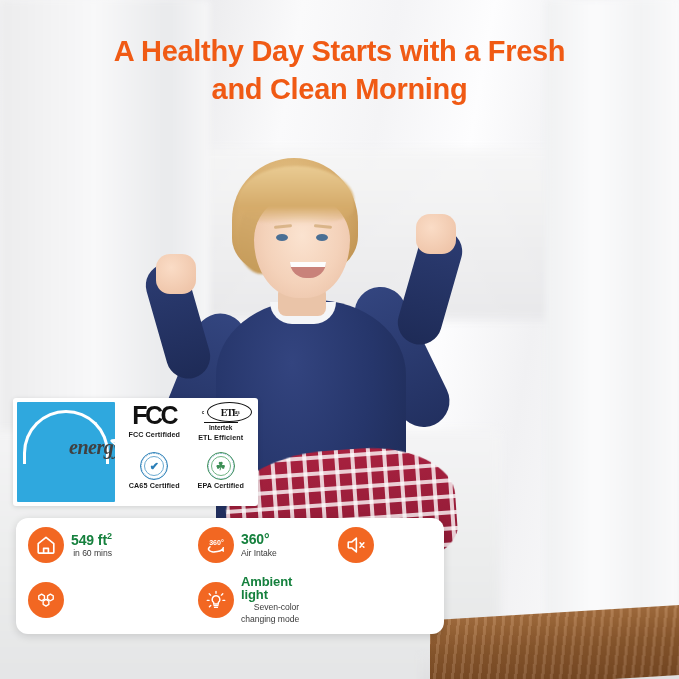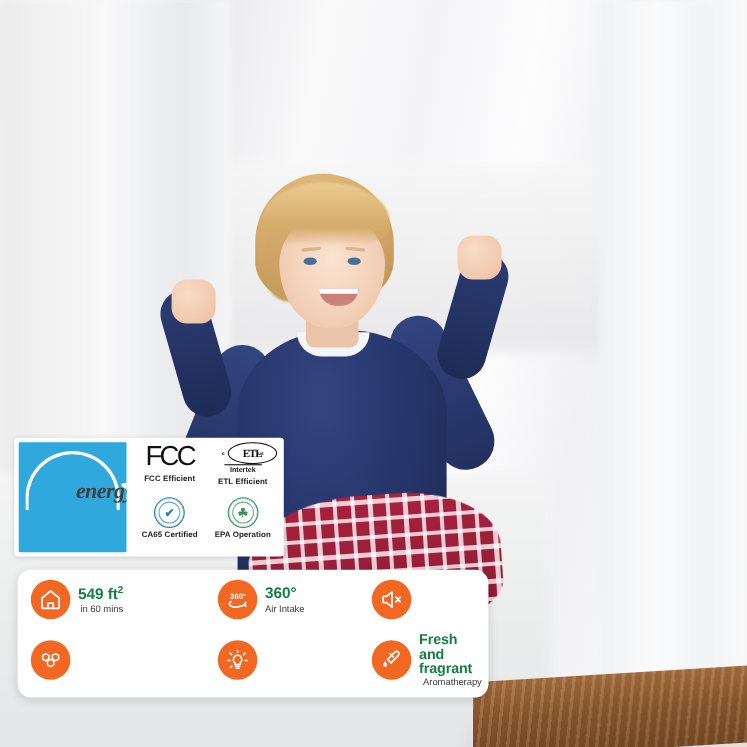--- a/index.html
+++ b/index.html
@@ -260,21 +260,21 @@
     grid-template-columns:1fr 1fr; grid-template-rows:1fr 1fr;
     padding:4px 4px 4px 2px;
   }
   .cert-cell {
     display:flex; flex-direction:column; align-items:center; justify-content:flex-start;
     gap:1px;
   }
   .cert-cap { font-size:7.2px; color:#1a1a1a; font-weight:600; letter-spacing:.1px; }
   .fcc-mark {
     font-family:"Liberation Sans", sans-serif;
-    font-weight:400; font-size:25px; line-height:27px; color:#111;
+    font-weight:700; font-size:25px; line-height:27px; color:#111;
     letter-spacing:-2.5px;
   }
   .etl-mark { position:relative; width:40px; height:30px; }
   .etl-oval {
     position:absolute; left:6px; top:0; width:45px; height:20px;
     border:1.6px solid #111; border-radius:50%;
     display:flex; align-items:center; justify-content:center;
     font-weight:700; font-size:10px; letter-spacing:-1px; color:#111;
     font-family:"Liberation Serif", serif;
   }
@@ -401,21 +401,21 @@
             <polygon points="22,2 27.6,15.6 42,16.8 31,26.2 34.4,40 22,32.6 9.6,40 13,26.2 2,16.8 16.4,15.6" fill="none" stroke="#ffffff" stroke-width="3.2" stroke-linejoin="round"></polygon>
           </svg>
         </div>
       </div>
     </div>
 
     <div class="cert-grid">
 
       <div class="cert-cell">
         <div class="fcc-mark">FCC</div>
-        <div class="cert-cap">FCC Efficient</div>
+        <div class="cert-cap">FCC Certifided</div>
       </div>
 
       <div class="cert-cell">
         <div class="etl-mark">
           <div class="etl-c">c</div>
           <div class="etl-us">us</div>
           <div class="etl-oval">ETL</div>
           <div class="etl-sub">Intertek</div>
         </div>
         <div class="cert-cap">ETL Efficient</div>
@@ -427,21 +427,21 @@
           <div class="seal-inner">✔</div>
         </div>
         <div class="cert-cap">CA65 Certified</div>
       </div>
 
       <div class="cert-cell">
         <div class="seal green">
           <div class="seal-ring-txt"></div>
           <div class="seal-inner">☘</div>
         </div>
-        <div class="cert-cap">EPA Operation</div>
+        <div class="cert-cap">EPA Certified</div>
       </div>
 
     </div>
   </div>
 
   <div class="feat-card">
 
     <div class="feat-row">
 
       <div class="feat-item">
@@ -495,34 +495,30 @@
       </div>
 
       <div class="feat-item">
         <div class="feat-icon">
           <svg width="22" height="22" viewBox="0 0 24 24" fill="none" stroke="#fff" stroke-width="1.5" stroke-linecap="round">
             <path d="M12 7.4a4.1 4.1 0 0 1 2.5 7.4v1.6h-5v-1.6A4.1 4.1 0 0 1 12 7.4z"></path>
             <path d="M9.8 18.2h4.4M10.4 20.1h3.2"></path>
             <path d="M12 2.6v2M4.6 5.2l1.5 1.5M19.4 5.2l-1.5 1.5M2.4 12.4h2.1M19.5 12.4h2.1M4.8 19.4l1.5-1.5"></path>
           </svg>
         </div>
-      </div>
-
-      <div class="feat-item">
-        <div class="feat-icon">
-          <svg width="22" height="22" viewBox="0 0 24 24" fill="none" stroke="#fff" stroke-width="1.6" stroke-linecap="round" stroke-linejoin="round">
-            <path d="M18.6 4.2a2.4 2.4 0 0 1 0 3.4l-7.2 7.2-3.4-3.4 7.2-7.2a2.4 2.4 0 0 1 3.4 0z"></path>
-            <path d="M13.8 9l-3.4-3.4"></path>
-            <path d="M7.6 16.6c0 1.1-.9 2-2 2s-2-.9-2-2 2-3.6 2-3.6 2 2.5 2 3.6z" fill="#fff" stroke="none"></path>
-          </svg>
-        </div>
         <div class="feat-text">
-          <span class="feat-title two">Fresh and</span>
-          <span class="feat-title two">fragrant</span>
-          <span class="feat-sub">Aromatherapy</span>
-        </div>
-      </div>
+          <span class="feat-title two">Ambient</span>
+          <span class="feat-title two">light</span>
+          <span class="feat-sub two">Seven-color</span>
+          <span class="feat-sub two">changing mode</span>
+        </div>
+      </div>
+
 
     </div>
   </div>
 
+  <div class="headline">
+    <span class="l1">A Healthy Day Starts with a Fresh</span>
+    <span class="l2">and Clean Morning</span>
+  </div>
 
 </div>
 
 </body></html>

